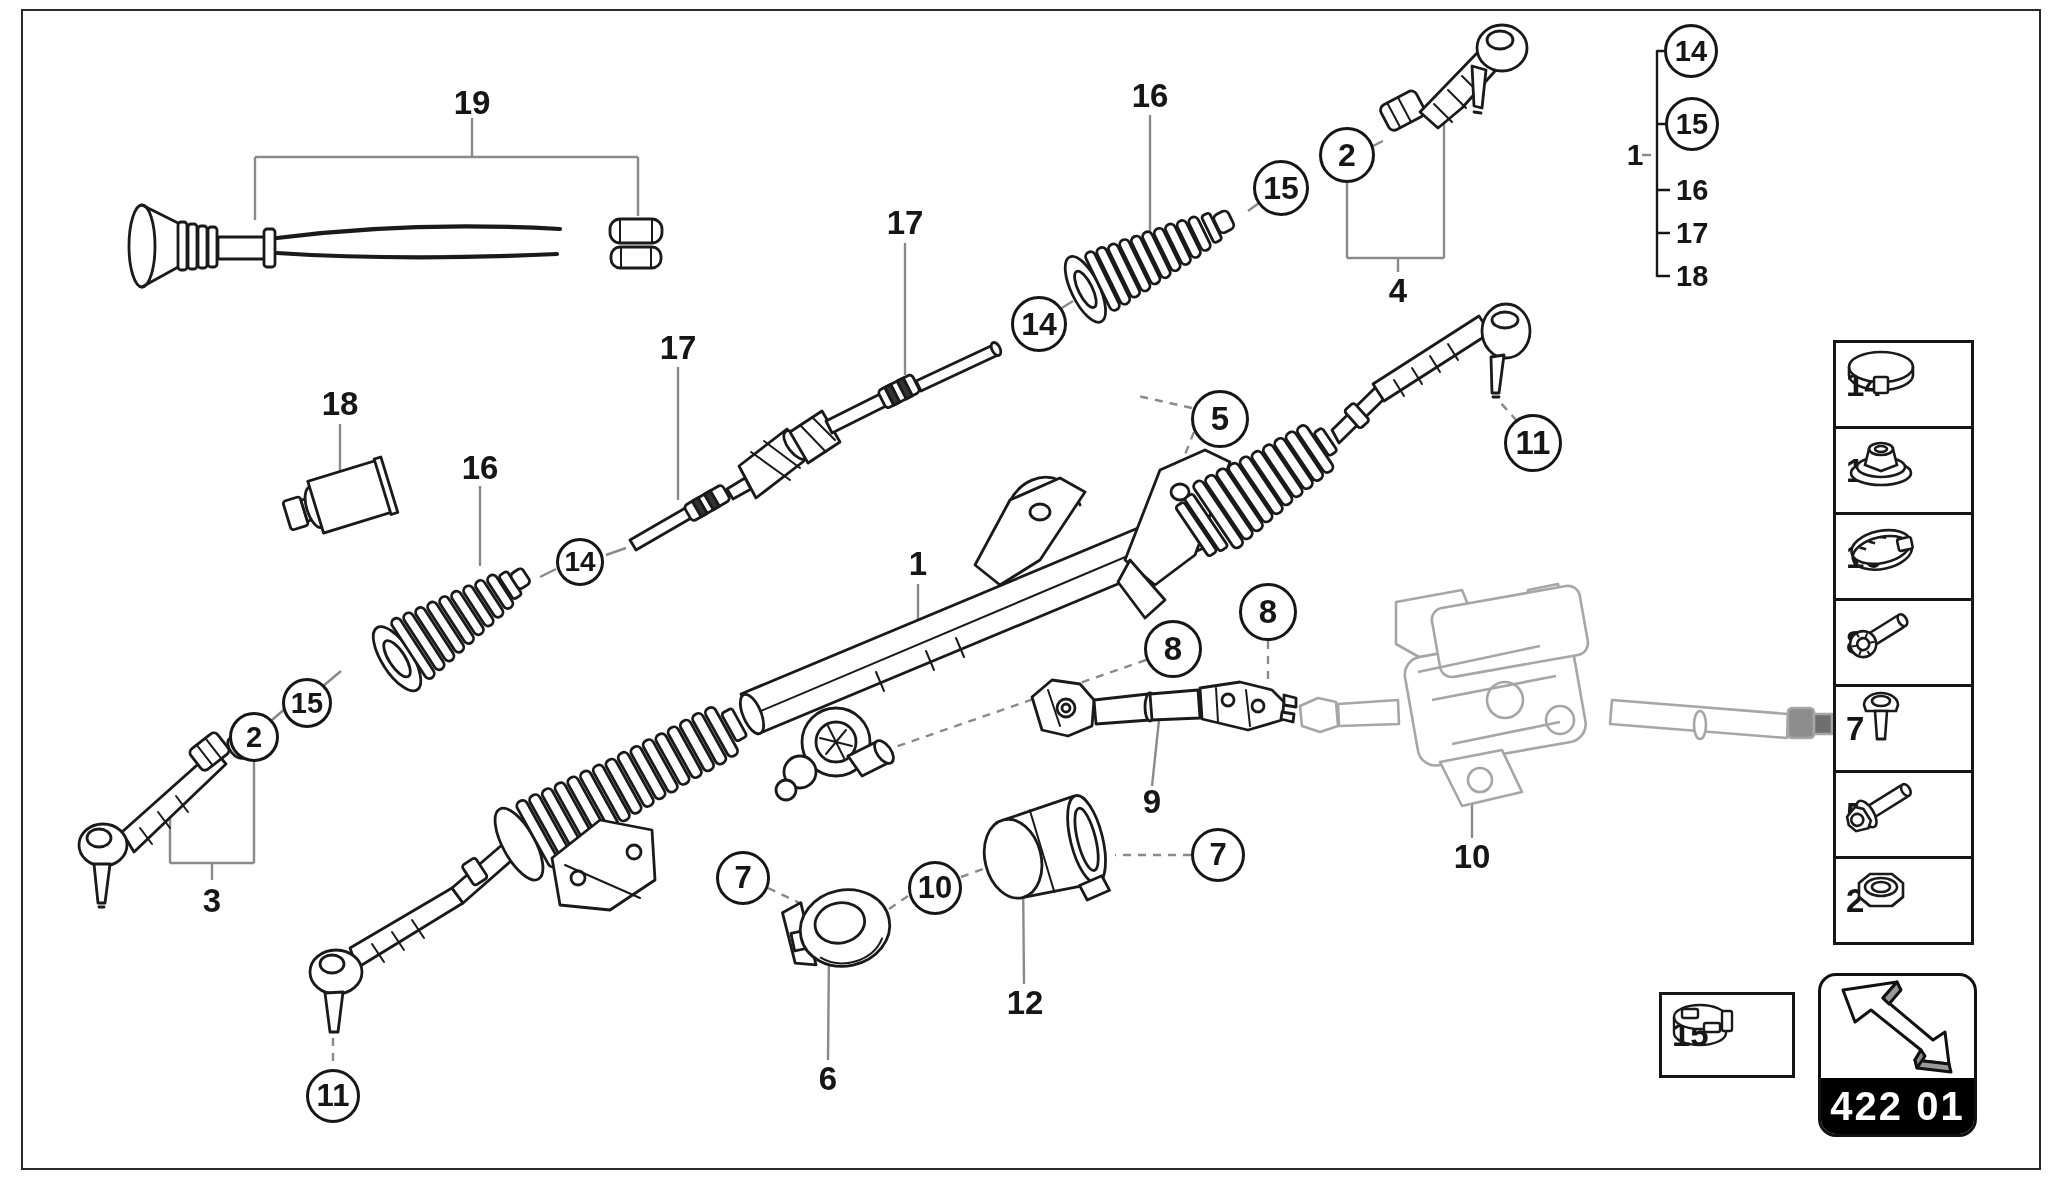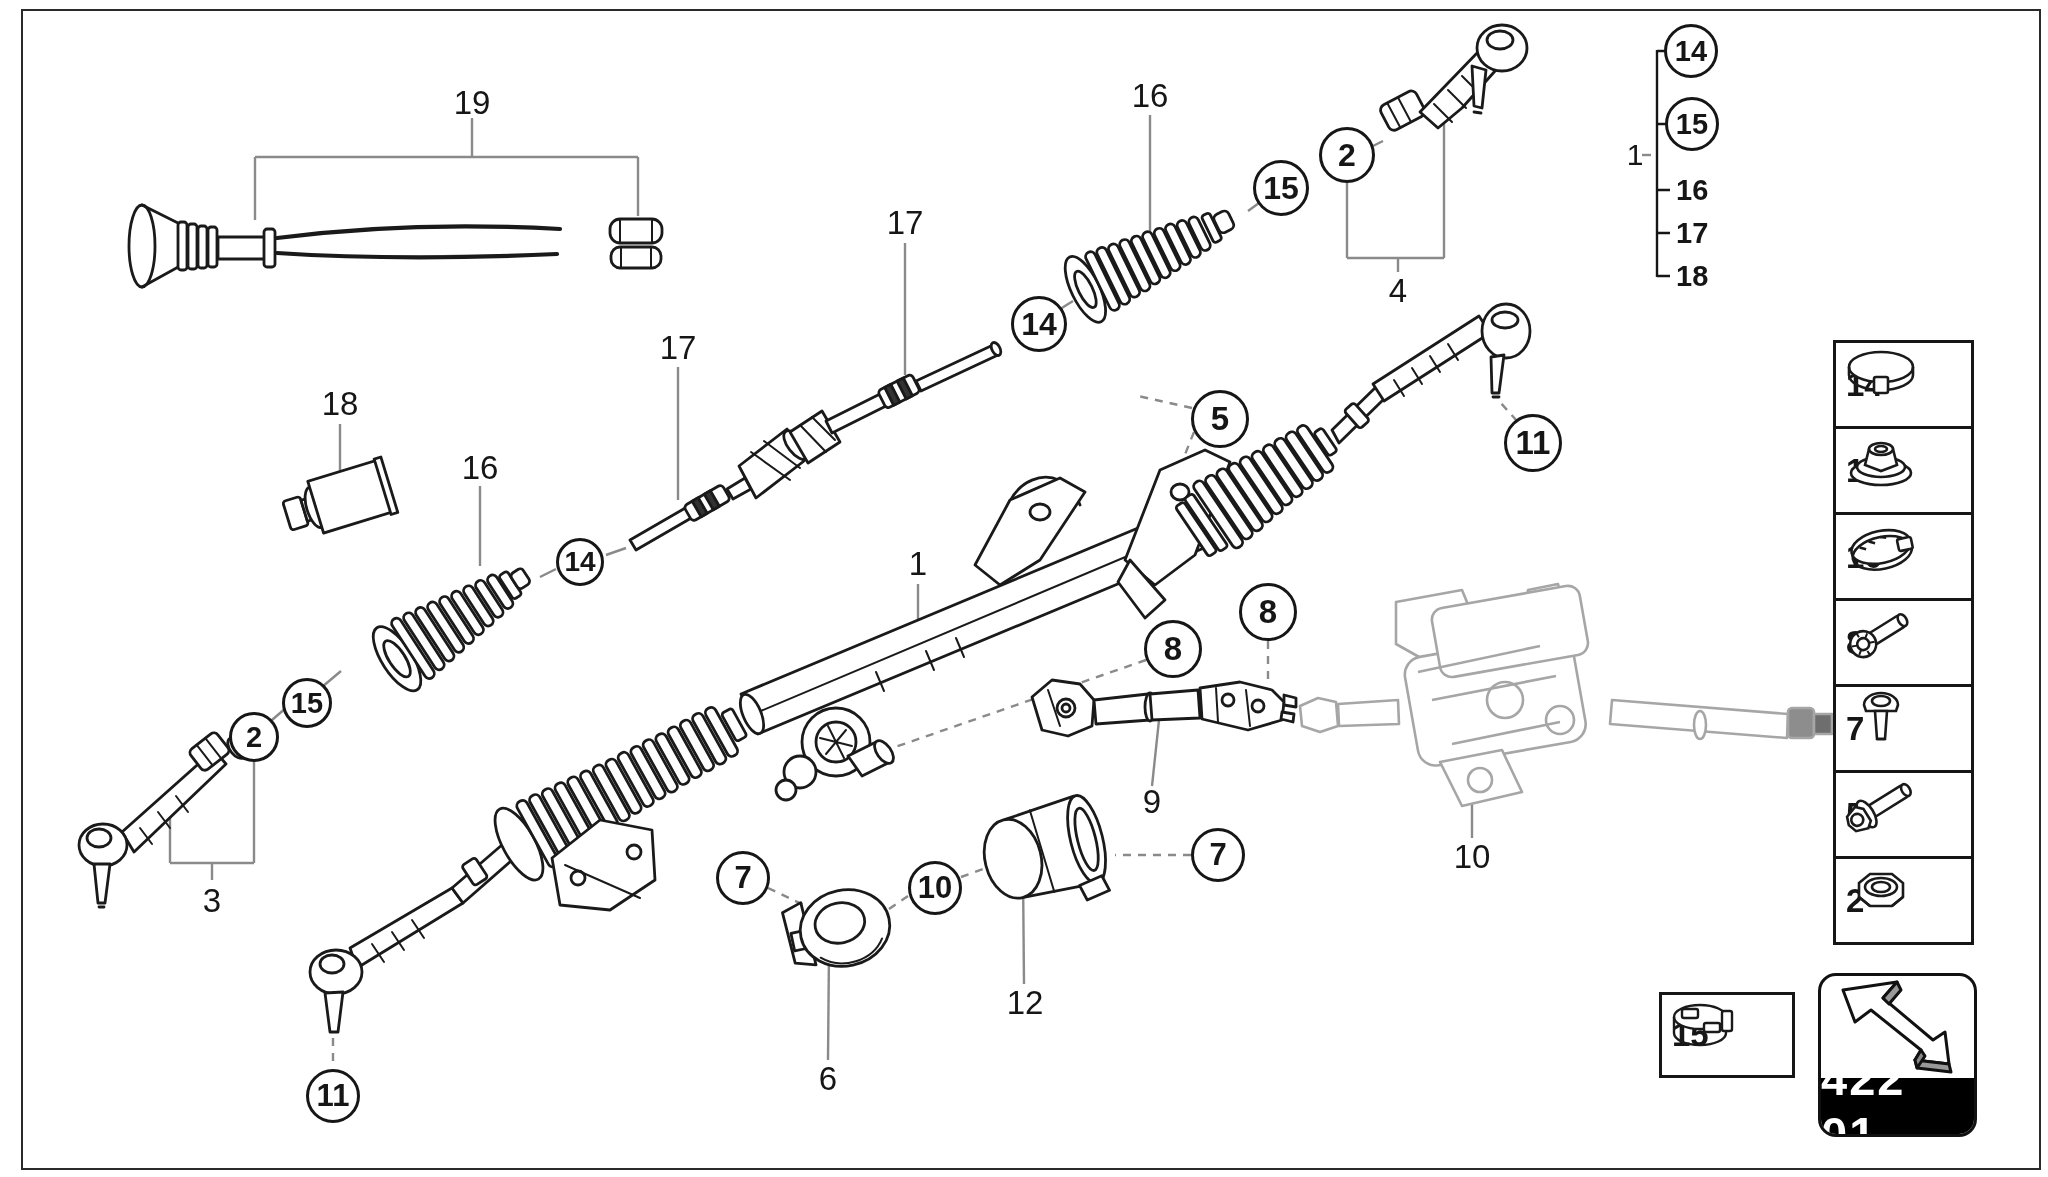--- a/index.html
+++ b/index.html
@@ -3,36 +3,36 @@
 <meta charset="utf-8">
 <style>
   html,body{margin:0;padding:0;background:#fff;}
   #stage{position:relative;width:2048px;height:1177px;background:#fff;overflow:hidden;
          font-family:"Liberation Sans","DejaVu Sans",sans-serif;color:#111;}
   svg{position:absolute;left:0;top:0;}
   .layer{position:absolute;left:0;top:0;width:100%;height:100%;pointer-events:none;}
   .callout{position:absolute;border:3px solid #161616;border-radius:50%;background:#fff;
            display:flex;align-items:center;justify-content:center;font-weight:bold;color:#161616;
            box-sizing:border-box;pointer-events:auto;}
-  .plain-label{position:absolute;transform:translate(-50%,-50%);font-weight:normal;font-size:33px;
+  .plain-label{position:absolute;transform:translate(-50%,-50%);font-weight:bold;font-size:33px;
                color:#161616;white-space:nowrap;}
   .legend-num{position:absolute;transform:translate(0,-50%);font-weight:bold;font-size:29px;color:#161616;}
   #sidebar{position:absolute;left:1833px;top:340px;width:135px;border:3px solid #161616;background:#fff;}
   .side-row{position:relative;height:83px;border-bottom:3px solid #161616;display:flex;align-items:center;}
   .side-row:last-child{border-bottom:none;}
   .side-num{font-weight:bold;font-size:33px;padding-left:10px;width:46px;color:#161616;}
   .side-icon{flex:1;display:flex;align-items:center;justify-content:center;}
   #inset-box{position:absolute;left:1659px;top:992px;width:136px;height:86px;border:3px solid #161616;
              background:#fff;display:flex;align-items:center;box-sizing:border-box;}
   #inset-box .side-num{width:42px;}
   #nav-box{position:absolute;left:1818px;top:973px;width:159px;height:164px;border:3px solid #111;
            border-radius:18px;background:#fff;box-sizing:border-box;overflow:hidden;cursor:pointer;}
   #nav-arrow{position:absolute;left:0;top:0;width:100%;height:102px;display:flex;align-items:center;justify-content:center;}
   #nav-code{position:absolute;left:0;bottom:0;width:100%;height:56px;background:#000;color:#fff;
-            display:flex;align-items:center;justify-content:center;font-weight:bold;font-size:47px;letter-spacing:2px;}
+            display:flex;align-items:center;justify-content:center;font-weight:bold;font-size:40px;letter-spacing:2px;}
 </style>
 </head>
 <body>
 
 <div id="stage">
 
 <svg width="2048" height="1177" viewBox="0 0 2048 1177">
   <defs></defs>
 
   <rect x="22" y="10" width="2018" height="1159" fill="none" stroke="#2a2a2a" stroke-width="2"></rect>

